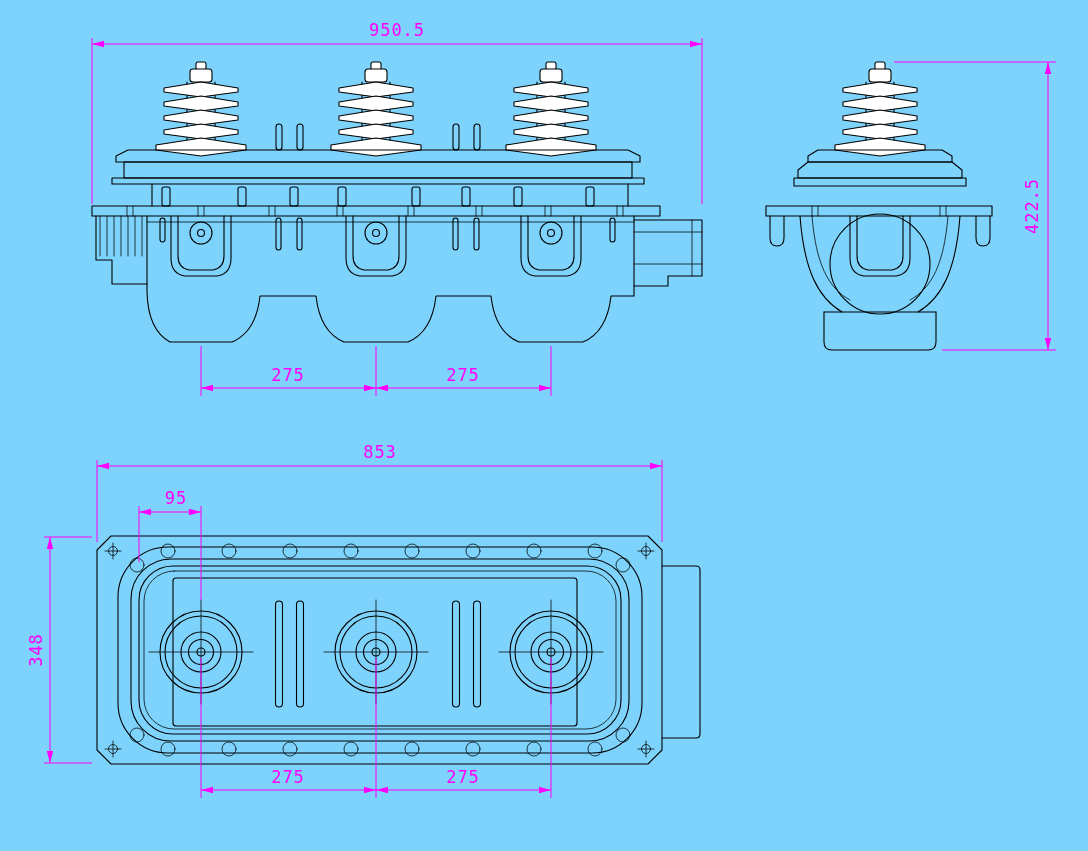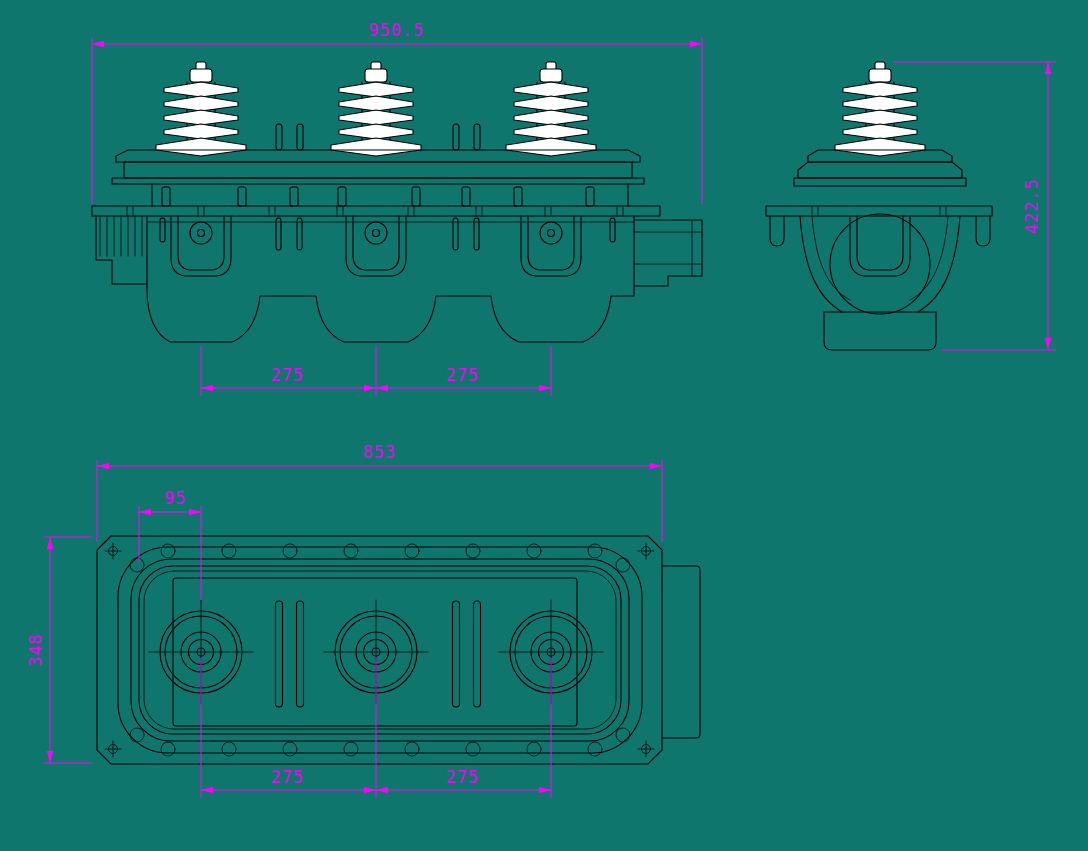--- a/index.html
+++ b/index.html
@@ -1,16 +1,16 @@
 <!DOCTYPE html>
 <html><head>
 <meta charset="utf-8">
 <style>
   html,body{margin:0;padding:0;background:#fff;}
-  .stage{position:relative;width:1088px;height:851px;background:#0f766e;overflow:hidden;}
+  .stage{position:relative;width:1088px;height:851px;background:#7dd3fc;overflow:hidden;}
   svg{display:block;}
   .k{stroke:#000;fill:none;stroke-width:1.1;stroke-linecap:round;stroke-linejoin:round;}
   .thin{stroke-width:0.75;}
   .d{stroke:#ff00ff;fill:none;stroke-width:1;}
   .dt{fill:#ff00ff;stroke:none;font:17px "DejaVu Sans Mono", monospace;letter-spacing:1px;}
 </style>
 </head>
 <body>
 
 <div class="stage">

